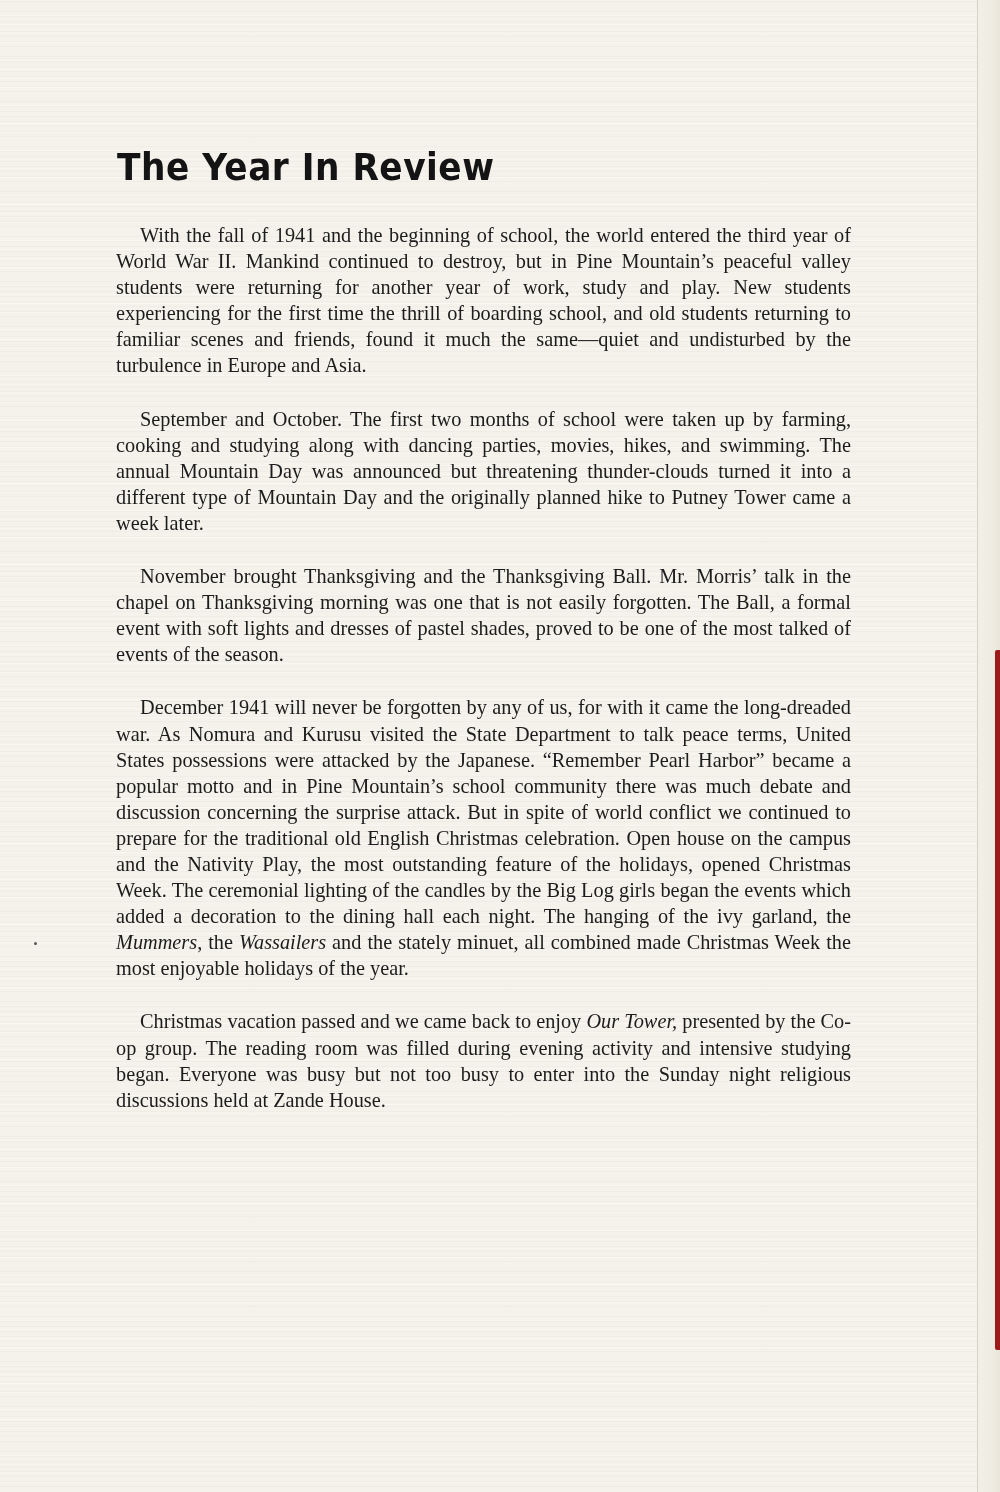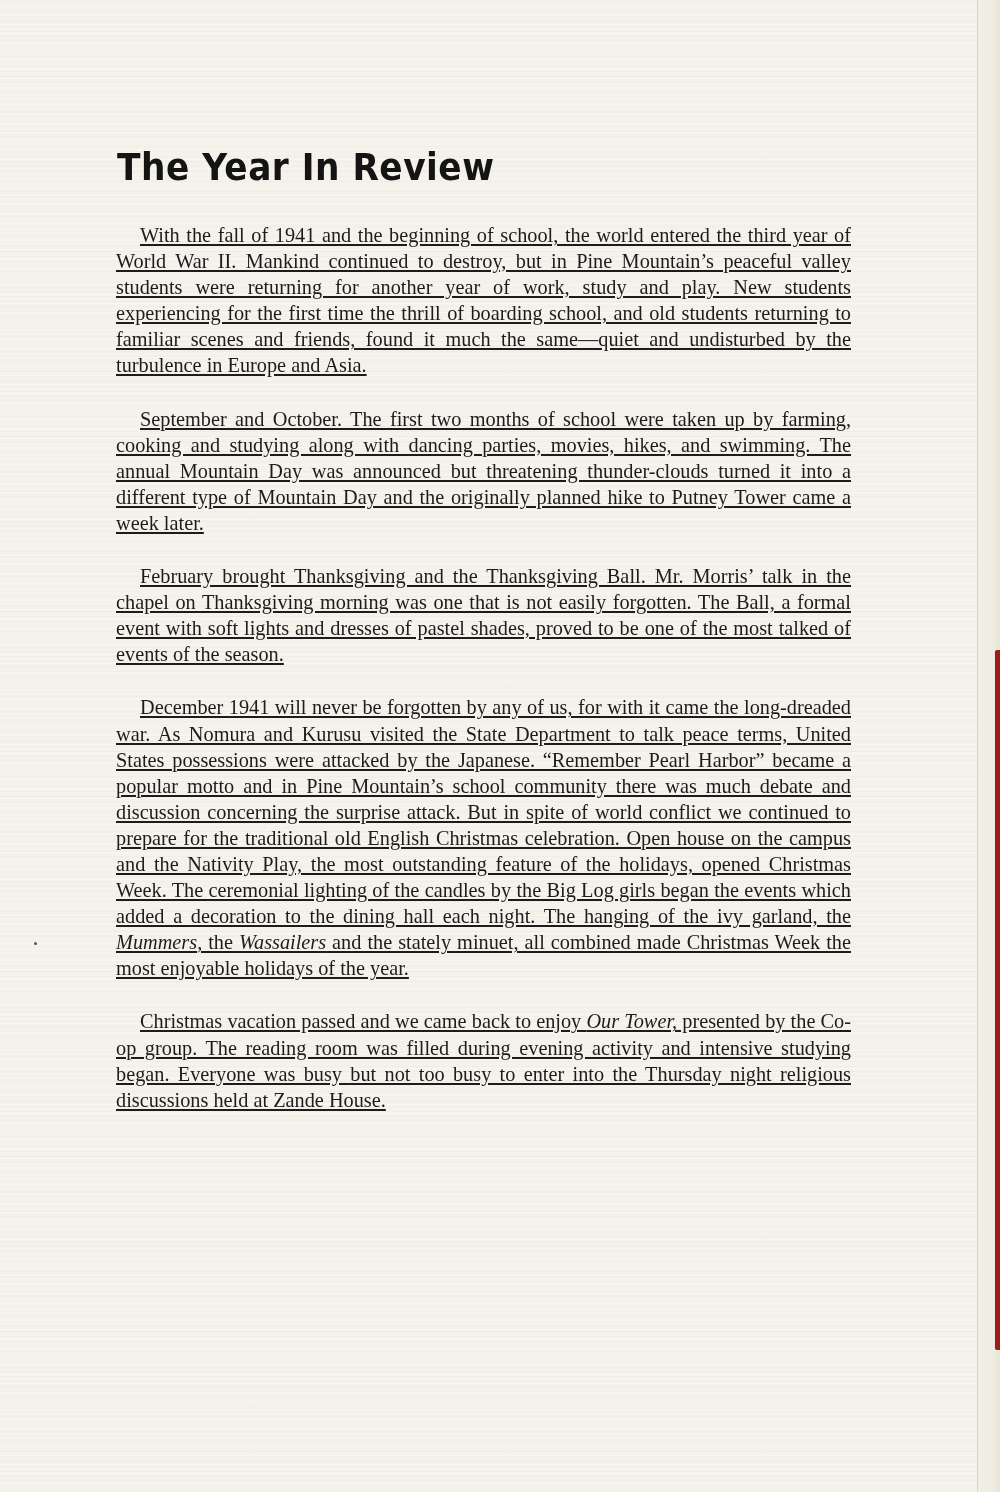--- a/index.html
+++ b/index.html
@@ -62,21 +62,20 @@
       font-family: "Liberation Serif", serif;
       font-size: 20.3px;
       line-height: 26.1px;
       color: #1c1c1c;
     }
     .body-text p {
       margin: 0 8px 26px 0;
       text-align: justify;
       text-indent: 24px;
       hyphens: manual;
-      text-decoration: underline;
     }
     .body-text p.p1 { margin-bottom: 27px; }
     .body-text p.p2 { margin-bottom: 27px; }
     .body-text p.p3 { margin-bottom: 27px; }
     .body-text p.p4 { margin-bottom: 27px; }
     .body-text em {
       font-style: italic;
     }
     .speck {
       position: absolute;
@@ -88,23 +87,23 @@
   </style>
 </head>
 <body>
 
 <div class="page">
   <h1 class="title">The Year In Review</h1>
 
   <div class="body-text">
     <p class="p1"><span>With the fall of 1941 and the beginning of school, the world entered the third year of World War II. Mankind continued to destroy, but in Pine Mountain’s peaceful valley students were returning for another year of work, study and play. New students experiencing for the first time the thrill of boarding school, and old students returning to familiar scenes and friends, found it much the same—quiet and undisturbed by the turbulence in Europe and Asia.</span></p>
     <p class="p2"><span>September and October. The first two months of school were taken up by farming, cooking and studying along with dancing parties, movies, hikes, and swimming. The annual Mountain Day was announced but threatening thunder-clouds turned it into a different type of Mountain Day and the originally planned hike to Putney Tower came a week later.</span></p>
-    <p class="p3"><span>February brought Thanksgiving and the Thanksgiving Ball. Mr. Morris’ talk in the chapel on Thanksgiving morning was one that is not easily forgotten. The Ball, a formal event with soft lights and dresses of pastel shades, proved to be one of the most talked of events of the season.</span></p>
+    <p class="p3"><span>November brought Thanksgiving and the Thanksgiving Ball. Mr. Morris’ talk in the chapel on Thanksgiving morning was one that is not easily forgotten. The Ball, a formal event with soft lights and dresses of pastel shades, proved to be one of the most talked of events of the season.</span></p>
     <p class="p4"><span>December 1941 will never be forgotten by any of us, for with it came the long-dreaded war. As Nomura and Kurusu visited the State De­partment to talk peace terms, United States possessions were attacked by the Japanese. “Remember Pearl Harbor” became a popular motto and in Pine Mountain’s school community there was much debate and discussion concerning the surprise attack. But in spite of world con­flict we continued to prepare for the traditional old English Christmas celebration. Open house on the campus and the Nativity Play, the most outstanding feature of the holidays, opened Christmas Week. The cere­monial lighting of the candles by the Big Log girls began the events which added a decoration to the dining hall each night. The hanging of the ivy garland, the </span><em>Mummers</em><span>, the </span><em>Wassailers</em><span> and the stately minuet, all combined made Christmas Week the most enjoyable holidays of the year.</span></p>
-    <p class="p5"><span>Christmas vacation passed and we came back to enjoy </span><em>Our Tower,</em><span> presented by the Co-op group. The reading room was filled during even­ing activity and intensive studying began. Everyone was busy but not too busy to enter into the Thursday night religious discussions held at Zande House.</span></p>
+    <p class="p5"><span>Christmas vacation passed and we came back to enjoy </span><em>Our Tower,</em><span> presented by the Co-op group. The reading room was filled during even­ing activity and intensive studying began. Everyone was busy but not too busy to enter into the Sunday night religious discussions held at Zande House.</span></p>
   </div>
 
   <div class="speck" style="left:34px; top:942px;"></div>
 </div>
 
 <div class="right-edge">
   <div class="red-strip"></div>
 </div>
 
 </body></html>

